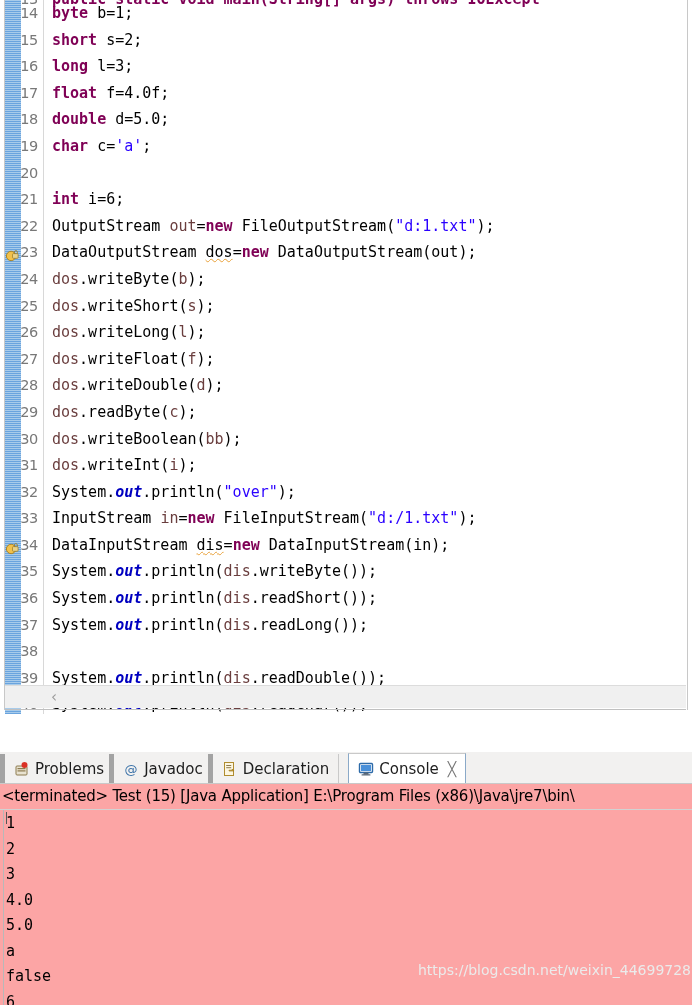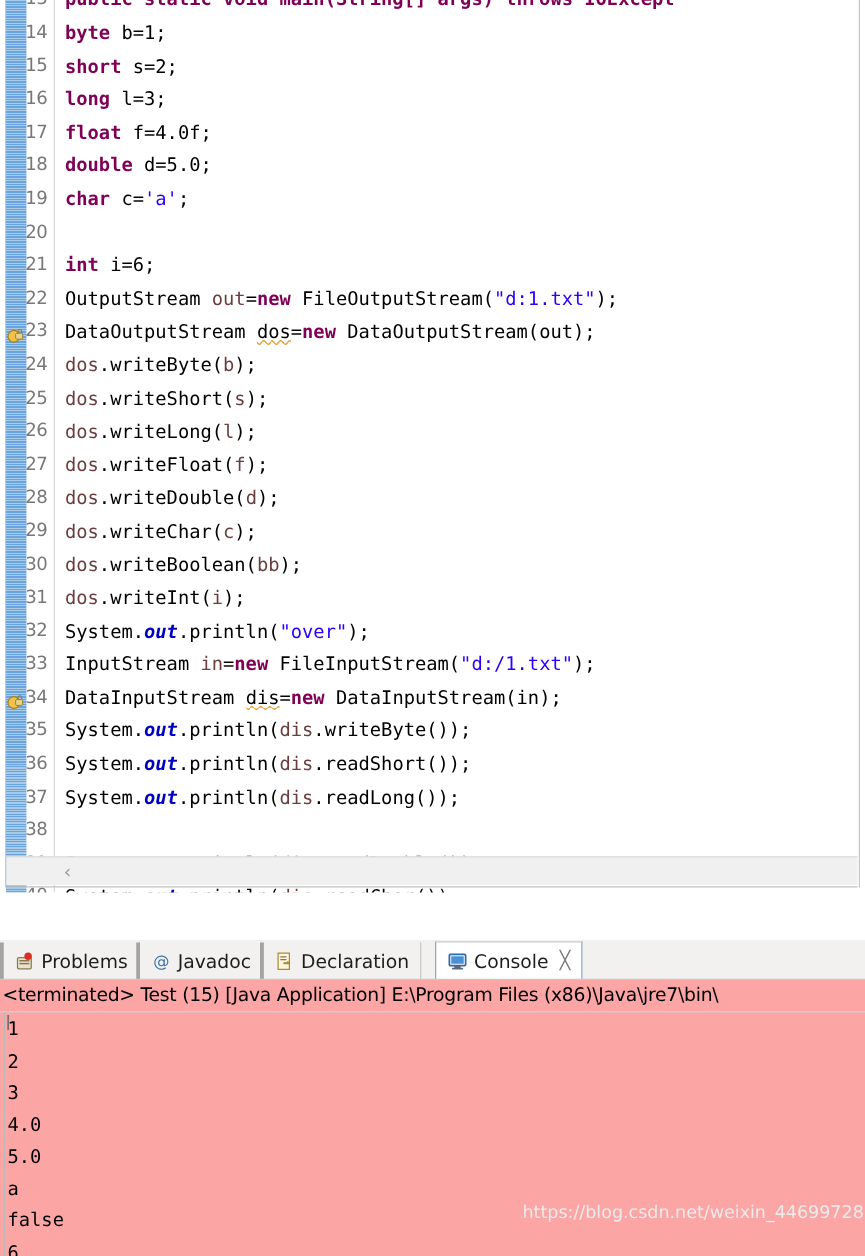--- a/index.html
+++ b/index.html
@@ -131,21 +131,21 @@
   }
   .tab {
     position: absolute;
     top: 2px; height: 30px;
     display: flex; align-items: center;
     gap: 5px;
     padding: 0 9px;
     font-family: "DejaVu Sans", sans-serif;
     font-size: 15px;
     color: #1d1d1d;
-    border-left: 3px solid #a3a3a3;
+    border-left: 5px solid #a3a3a3;
     border-right: 1px solid #c9c9c9;
     box-sizing: border-box;
     white-space: nowrap;
   }
   .tab.active {
     background: #ffffff;
     border-top: 1px solid #c9c9c9;
     border-left: 1px solid #8aa9c8;
     border-right: 1px solid #8aa9c8;
     top: 1px; height: 31px; margin-left: 14px;
@@ -214,41 +214,41 @@
   <div id="annotation-bar"></div>
   <div id="gutter-sep"></div>
 
   <div id="line13">
     <div class="line">
       <span class="lineno">13</span>
       <span class="code"><span class="kw">public static void main(String[] args) throws IOExcept</span></span>
     </div>
   </div>
 
-  <div id="code-scroll" style="padding-top:13px; box-sizing:border-box;">
+  <div id="code-scroll" style="box-sizing:border-box;">
       <div class="line"><span class="lineno">14</span><span class="code"><span class="kw">byte</span><span class="plain"> b=1;</span></span></div>
       <div class="line"><span class="lineno">15</span><span class="code"><span class="kw">short</span><span class="plain"> s=2;</span></span></div>
       <div class="line"><span class="lineno">16</span><span class="code"><span class="kw">long</span><span class="plain"> l=3;</span></span></div>
       <div class="line"><span class="lineno">17</span><span class="code"><span class="kw">float</span><span class="plain"> f=4.0f;</span></span></div>
       <div class="line"><span class="lineno">18</span><span class="code"><span class="kw">double</span><span class="plain"> d=5.0;</span></span></div>
       <div class="line"><span class="lineno">19</span><span class="code"><span class="kw">char</span><span class="plain"> c=</span><span class="str">'a'</span><span class="plain">;</span></span></div>
       <div class="line"><span class="lineno">20</span></div>
       <div class="line"><span class="lineno">21</span><span class="code"><span class="kw">int</span><span class="plain"> i=6;</span></span></div>
       <div class="line"><span class="lineno">22</span><span class="code"><span class="plain">OutputStream </span><span class="loc">out</span><span class="plain">=</span><span class="kw">new</span><span class="plain"> FileOutputStream(</span><span class="str">"d:1.txt"</span><span class="plain">);</span></span></div>
       <div class="line"><span class="warn-icon"><svg viewBox="0 0 16 16" width="15" height="15">
             <circle cx="6.5" cy="8.5" r="5" fill="#f2c14a" stroke="#a8801f" stroke-width="1"></circle>
             <rect x="8" y="6" width="6" height="5" rx="1" fill="#e8d28a" stroke="#9a7c2a" stroke-width="0.8"></rect>
             <path d="M10 6 V4.4 a1.6 1.6 0 0 1 3.2 0 V6" fill="none" stroke="#9a7c2a" stroke-width="0.9"></path>
           </svg></span><span class="lineno">23</span><span class="code"><span class="plain">DataOutputStream </span><span class="squiggle">dos</span><span class="plain">=</span><span class="kw">new</span><span class="plain"> DataOutputStream(out);</span></span></div>
       <div class="line"><span class="lineno">24</span><span class="code"><span class="loc">dos</span><span class="plain">.writeByte(</span><span class="loc">b</span><span class="plain">);</span></span></div>
       <div class="line"><span class="lineno">25</span><span class="code"><span class="loc">dos</span><span class="plain">.writeShort(</span><span class="loc">s</span><span class="plain">);</span></span></div>
       <div class="line"><span class="lineno">26</span><span class="code"><span class="loc">dos</span><span class="plain">.writeLong(</span><span class="loc">l</span><span class="plain">);</span></span></div>
       <div class="line"><span class="lineno">27</span><span class="code"><span class="loc">dos</span><span class="plain">.writeFloat(</span><span class="loc">f</span><span class="plain">);</span></span></div>
       <div class="line"><span class="lineno">28</span><span class="code"><span class="loc">dos</span><span class="plain">.writeDouble(</span><span class="loc">d</span><span class="plain">);</span></span></div>
-      <div class="line"><span class="lineno">29</span><span class="code"><span class="loc">dos</span><span class="plain">.writeChar(</span><span class="loc">c</span><span class="plain">);</span></span></div>
+      <div class="line"><span class="lineno">29</span><span class="code"><span class="loc">dos</span><span class="plain">.readByte(</span><span class="loc">c</span><span class="plain">);</span></span></div>
       <div class="line"><span class="lineno">30</span><span class="code"><span class="loc">dos</span><span class="plain">.writeBoolean(</span><span class="loc">bb</span><span class="plain">);</span></span></div>
       <div class="line"><span class="lineno">31</span><span class="code"><span class="loc">dos</span><span class="plain">.writeInt(</span><span class="loc">i</span><span class="plain">);</span></span></div>
       <div class="line"><span class="lineno">32</span><span class="code"><span class="plain">System.</span><span class="fld">out</span><span class="plain">.println(</span><span class="str">"over"</span><span class="plain">);</span></span></div>
       <div class="line"><span class="lineno">33</span><span class="code"><span class="plain">InputStream </span><span class="loc">in</span><span class="plain">=</span><span class="kw">new</span><span class="plain"> FileInputStream(</span><span class="str">"d:/1.txt"</span><span class="plain">);</span></span></div>
       <div class="line"><span class="warn-icon"><svg viewBox="0 0 16 16" width="15" height="15">
             <circle cx="6.5" cy="8.5" r="5" fill="#f2c14a" stroke="#a8801f" stroke-width="1"></circle>
             <rect x="8" y="6" width="6" height="5" rx="1" fill="#e8d28a" stroke="#9a7c2a" stroke-width="0.8"></rect>
             <path d="M10 6 V4.4 a1.6 1.6 0 0 1 3.2 0 V6" fill="none" stroke="#9a7c2a" stroke-width="0.9"></path>
           </svg></span><span class="lineno">34</span><span class="code"><span class="plain">DataInputStream </span><span class="squiggle">dis</span><span class="plain">=</span><span class="kw">new</span><span class="plain"> DataInputStream(in);</span></span></div>
       <div class="line"><span class="lineno">35</span><span class="code"><span class="plain">System.</span><span class="fld">out</span><span class="plain">.println(</span><span class="loc">dis</span><span class="plain">.writeByte());</span></span></div>

